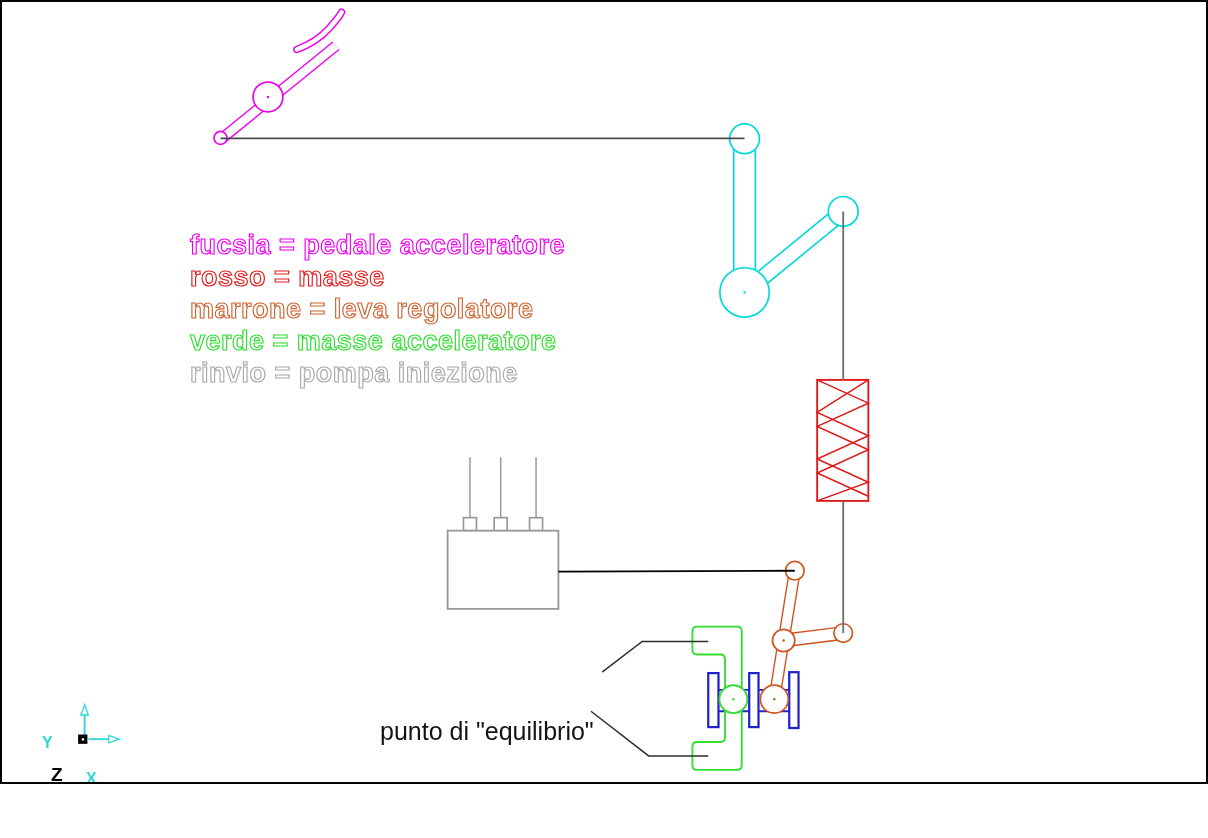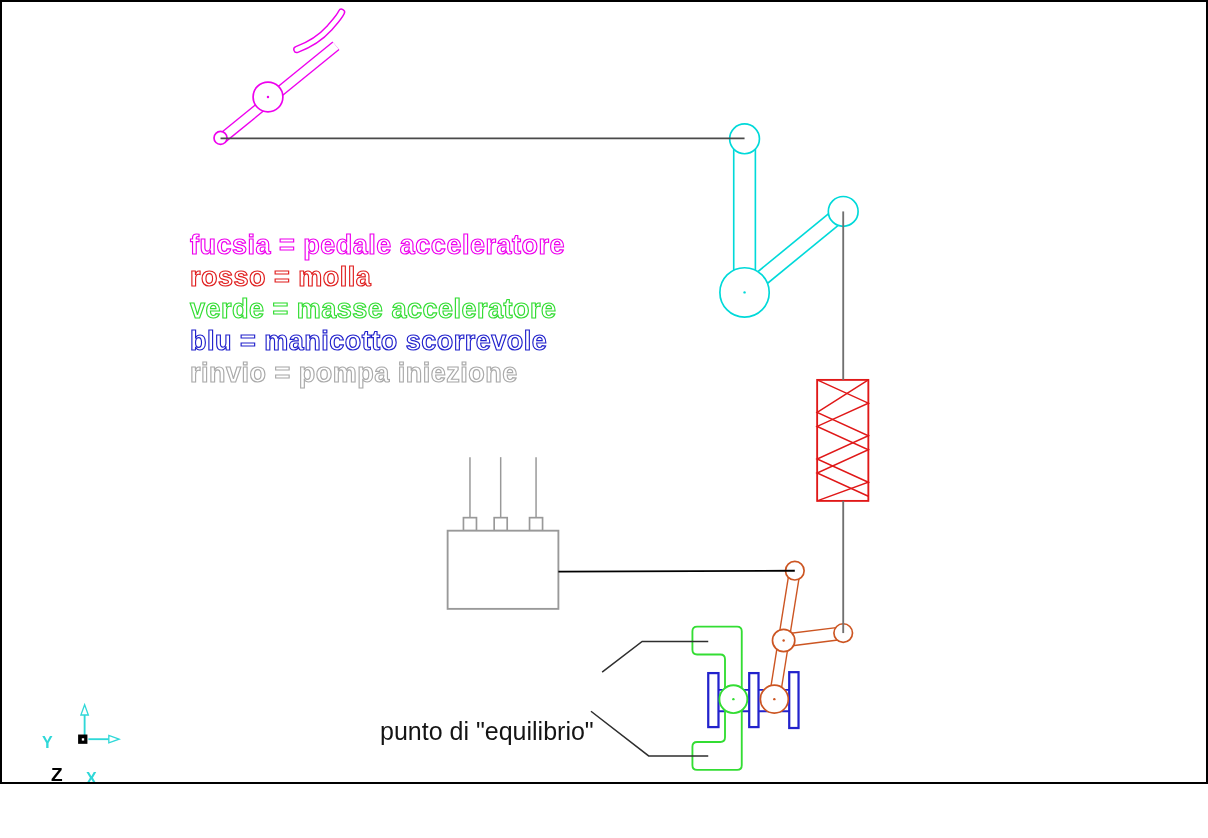--- a/index.html
+++ b/index.html
@@ -132,23 +132,23 @@
       <path d="M 46,755 L 42,766 L 50,766 Z" fill="#ffffff" stroke="#2fd8d8" stroke-width="1.4"></path>
       <line x1="50" y1="792" x2="72" y2="792" stroke="#2fd8d8" stroke-width="2"></line>
       <path d="M 83,792 L 72,788 L 72,796 Z" fill="#ffffff" stroke="#2fd8d8" stroke-width="1.4"></path>
       <rect x="39" y="787" width="10" height="10" fill="#000000"></rect>
       <rect x="43" y="791" width="2.5" height="2.5" fill="#ffffff"></rect>
     </g>
   </svg>
 
   <div class="legend">
     <span class="legend-row" style="--c: #ee00ee;">fucsia = pedale acceleratore</span>
-    <span class="legend-row" style="--c: #e02020;">rosso = molla</span>
+    <span class="legend-row" style="--c: #e02020;">rosso = masse</span>
+    <span class="legend-row" style="--c: #cc6633;">marrone = leva regolatore</span>
     <span class="legend-row" style="--c: #33dd33;">verde = masse acceleratore</span>
-    <span class="legend-row" style="--c: #2222cc;">blu = manicotto scorrevole</span>
     <span class="legend-row" style="--c: #aaaaaa;">rinvio = pompa iniezione</span>
   </div>
 
   <div class="annotation">
     <div>punto di "equilibrio"</div>
   </div>
 
   <span class="ucs-label ucs-cyan" style="left:40px;top:732px;">Y</span>
   <span class="ucs-label ucs-cyan" style="left:84px;top:768px;">X</span>
   <span class="ucs-label ucs-z" style="left:49px;top:762px;">Z</span>

